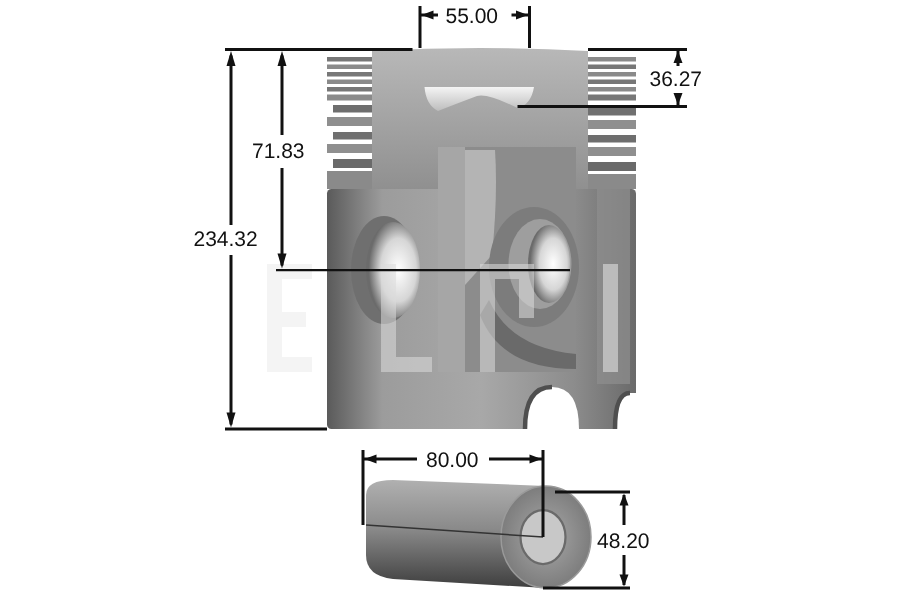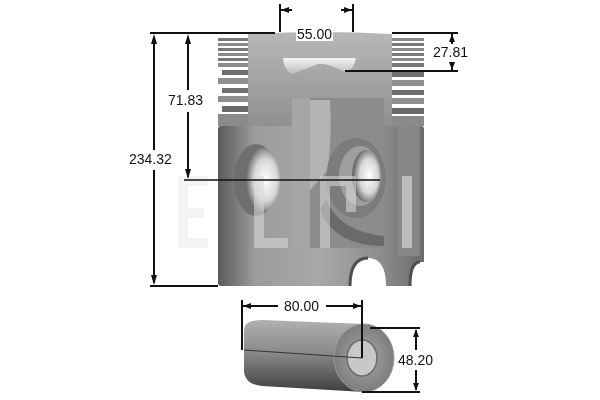--- a/index.html
+++ b/index.html
@@ -163,18 +163,18 @@
     <polygon points="361,306 353,303 353,309" stroke="none"></polygon>
     <line x1="370" y1="328" x2="420" y2="328"></line>
     <line x1="362" y1="392" x2="420" y2="392"></line>
     <line x1="416" y1="330" x2="416" y2="350"></line>
     <line x1="416" y1="370" x2="416" y2="390"></line>
     <polygon points="416,329 413,337 419,337" stroke="none"></polygon>
     <polygon points="416,391 413,383 419,383" stroke="none"></polygon>
   </g>
 </svg>
 
-<div class="dim-label" style="left:296px; top:3px;margin-top:24px;">55.00</div>
-<div class="dim-label" style="left:432px; top:45px;">27.81</div>
+<div class="dim-label" style="left:296px; top:3px;">55.00</div>
+<div class="dim-label" style="left:432px; top:45px;">36.27</div>
 <div class="dim-label" style="left:167px; top:93px;">71.83</div>
 <div class="dim-label" style="left:128px; top:152px;">234.32</div>
 <div class="dim-label" style="left:283px; top:299px;">80.00</div>
 <div class="dim-label" style="left:397px; top:353px;">48.20</div>
 
 </body></html>

